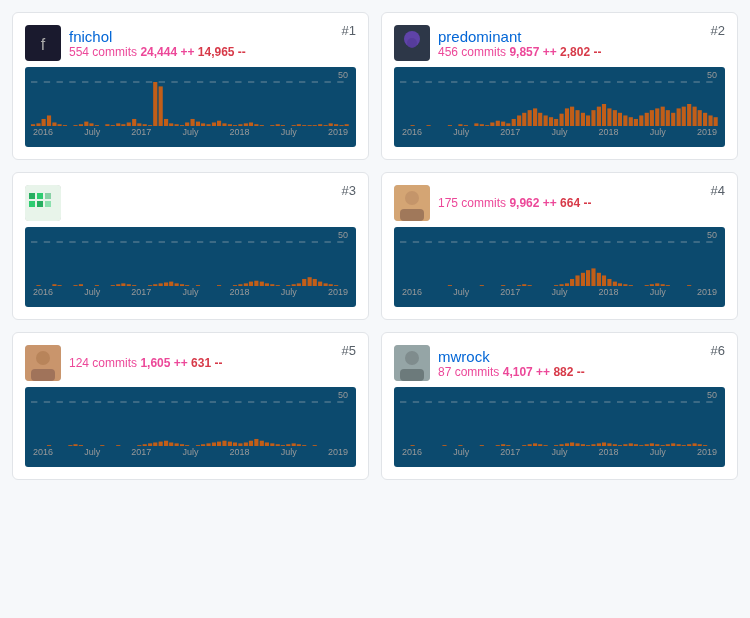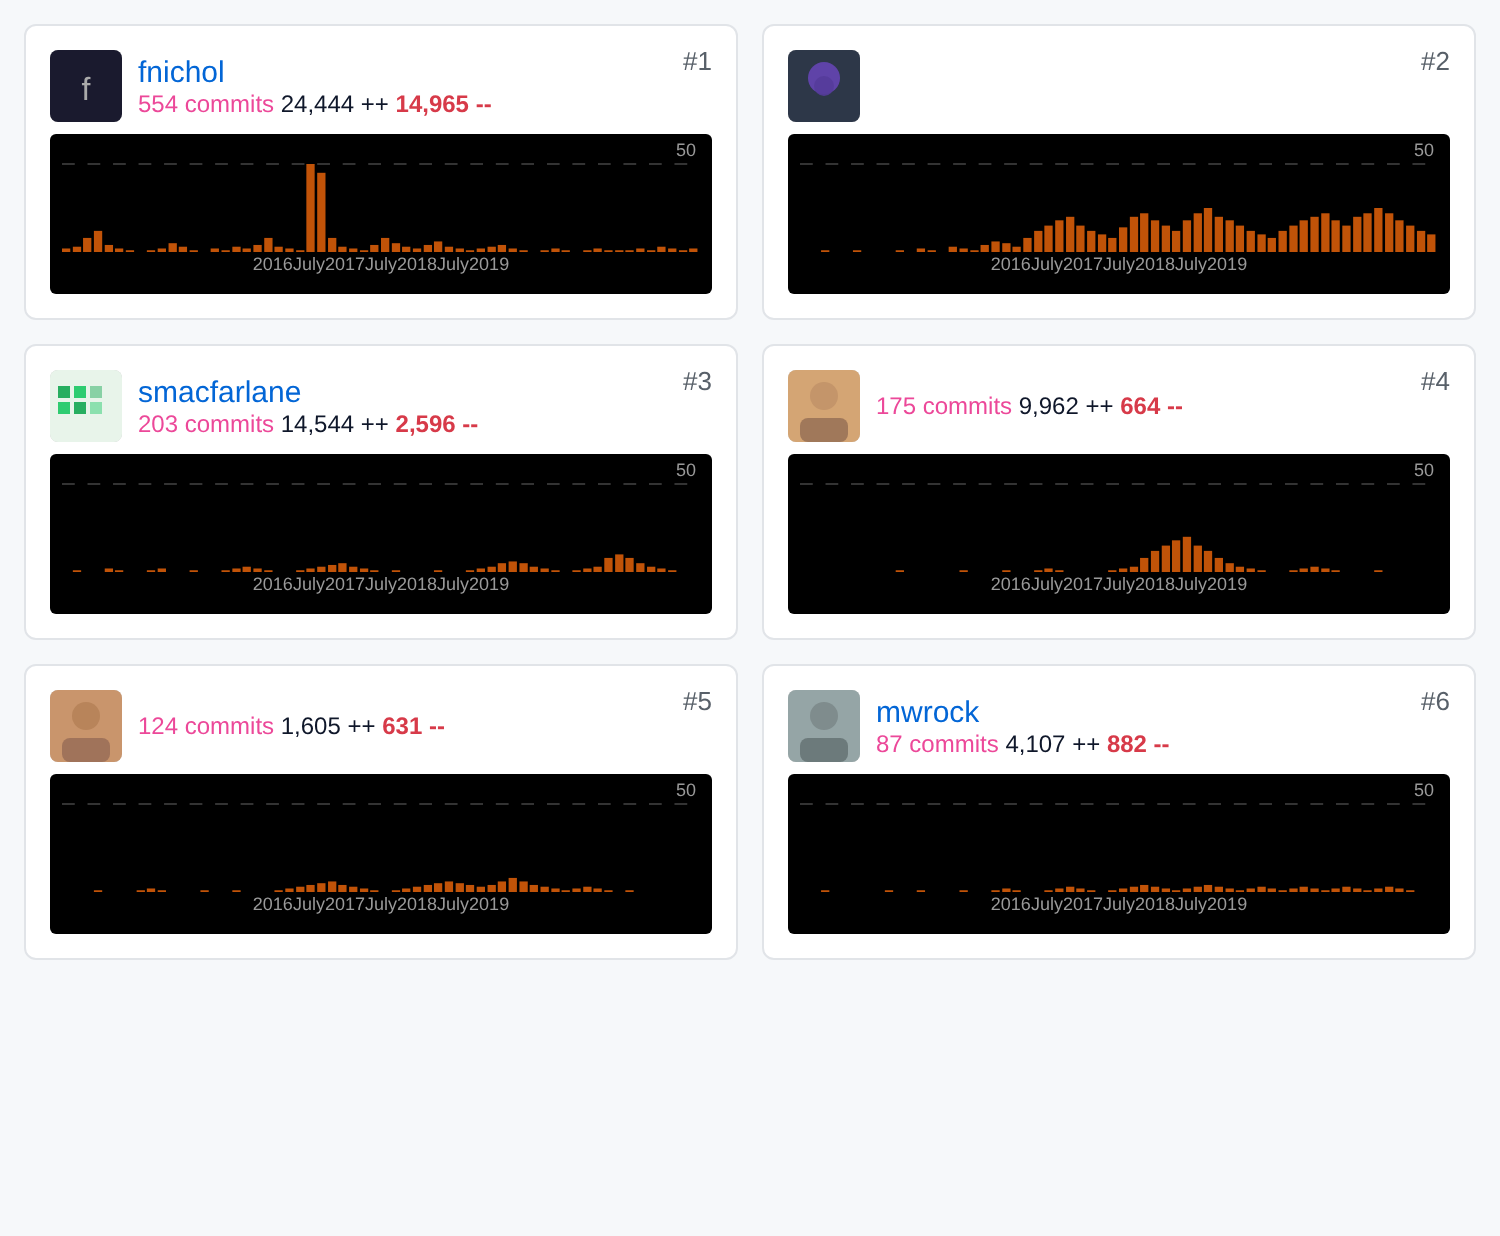--- a/index.html
+++ b/index.html
@@ -47,52 +47,52 @@
     .username {
       color: #0366d6;
       font-size: 15px;
       font-weight: 400;
     }
     .stats {
       font-size: 12px;
       color: #586069;
     }
     .stats .commits { color: #ec4899; }
-    .stats .additions { color: #0f172a; font-weight: 400; }
+    .stats .additions { color: #ec4899; font-weight: 700; }
     .stats .deletions { color: #d73a49; font-weight: 600; margin-top: 40px; }
     .rank {
       position: absolute;
       top: 10px;
       right: 12px;
       color: #586069;
       font-size: 13px;
     }
     .chart-area {
-      background: #000000;
+      background: #0c4a6e;
       border-radius: 3px;
       padding: 4px 6px 2px 6px;
       margin-top: 6px;
       height: 80px;
       position: relative;
     }
     .chart-label-50 {
       position: absolute;
       top: 3px;
       right: 8px;
       font-size: 9px;
       color: #999;
     }
     .chart-svg {
       width: 100%;
       height: 55px;
       display: block;
     }
     .x-axis {
       display: flex;
-      justify-content: center;
+      justify-content: space-between;
       font-size: 9px;
       color: #999;
       margin-top: 1px;
       padding: 0 2px;
     }
   </style>
 </head>
 <body>
 
 <div class="grid">
@@ -188,20 +188,28 @@
   </div>
     <div class="card">
     <div class="card-header">
       <div class="avatar">
         <svg viewBox="0 0 36 36">
             <rect width="36" height="36" fill="#2d3748"></rect>
             <circle cx="18" cy="14" r="8" fill="#6b46c1" opacity="0.8"></circle>
             <circle cx="18" cy="18" r="5" fill="#553c9a" opacity="0.9"></circle>
           </svg>
       </div>
+      <div class="user-info">
+        <div class="username">predominant</div>
+        <div class="stats">
+          <span class="commits">456 commits</span>
+          <span class="additions">9,857 ++</span>
+          <span class="deletions">2,802 --</span>
+        </div>
+      </div>
     </div>
     <div class="rank">#2</div>
     <div class="chart-area">
       <span class="chart-label-50">50</span>
       <svg viewBox="0 0 100 100" preserveAspectRatio="none" class="chart-svg">
           <line x1="0" y1="20.0" x2="100" y2="20.0" stroke="#ccc" stroke-width="0.5" stroke-dasharray="2,2"></line>
           <rect x="3.3" y="98.4" width="1.3" height="1.6" fill="#e36209" opacity="0.85"></rect>
           <rect x="8.3" y="98.4" width="1.3" height="1.6" fill="#e36209" opacity="0.85"></rect>
           <rect x="15.0" y="98.4" width="1.3" height="1.6" fill="#e36209" opacity="0.85"></rect>
           <rect x="18.3" y="96.8" width="1.3" height="3.2" fill="#e36209" opacity="0.85"></rect>
@@ -270,28 +278,20 @@
         <svg viewBox="0 0 36 36">
             <rect width="36" height="36" fill="#e8f4ea"></rect>
             <rect x="4" y="8" width="6" height="6" fill="#27ae60"></rect>
             <rect x="4" y="16" width="6" height="6" fill="#2ecc71"></rect>
             <rect x="12" y="8" width="6" height="6" fill="#2ecc71"></rect>
             <rect x="12" y="16" width="6" height="6" fill="#27ae60"></rect>
             <rect x="20" y="8" width="6" height="6" fill="#27ae60" opacity="0.5"></rect>
             <rect x="20" y="16" width="6" height="6" fill="#2ecc71" opacity="0.5"></rect>
           </svg>
       </div>
-      <div class="user-info">
-        <div class="username">smacfarlane</div>
-        <div class="stats">
-          <span class="commits">203 commits</span>
-          <span class="additions">14,544 ++</span>
-          <span class="deletions">2,596 --</span>
-        </div>
-      </div>
     </div>
     <div class="rank">#3</div>
     <div class="chart-area">
       <span class="chart-label-50">50</span>
       <svg viewBox="0 0 100 100" preserveAspectRatio="none" class="chart-svg">
           <line x1="0" y1="20.0" x2="100" y2="20.0" stroke="#ccc" stroke-width="0.5" stroke-dasharray="2,2"></line>
           <rect x="1.7" y="98.4" width="1.3" height="1.6" fill="#e36209" opacity="0.85"></rect>
           <rect x="6.7" y="96.8" width="1.3" height="3.2" fill="#e36209" opacity="0.85"></rect>
           <rect x="8.3" y="98.4" width="1.3" height="1.6" fill="#e36209" opacity="0.85"></rect>
           <rect x="13.3" y="98.4" width="1.3" height="1.6" fill="#e36209" opacity="0.85"></rect>

